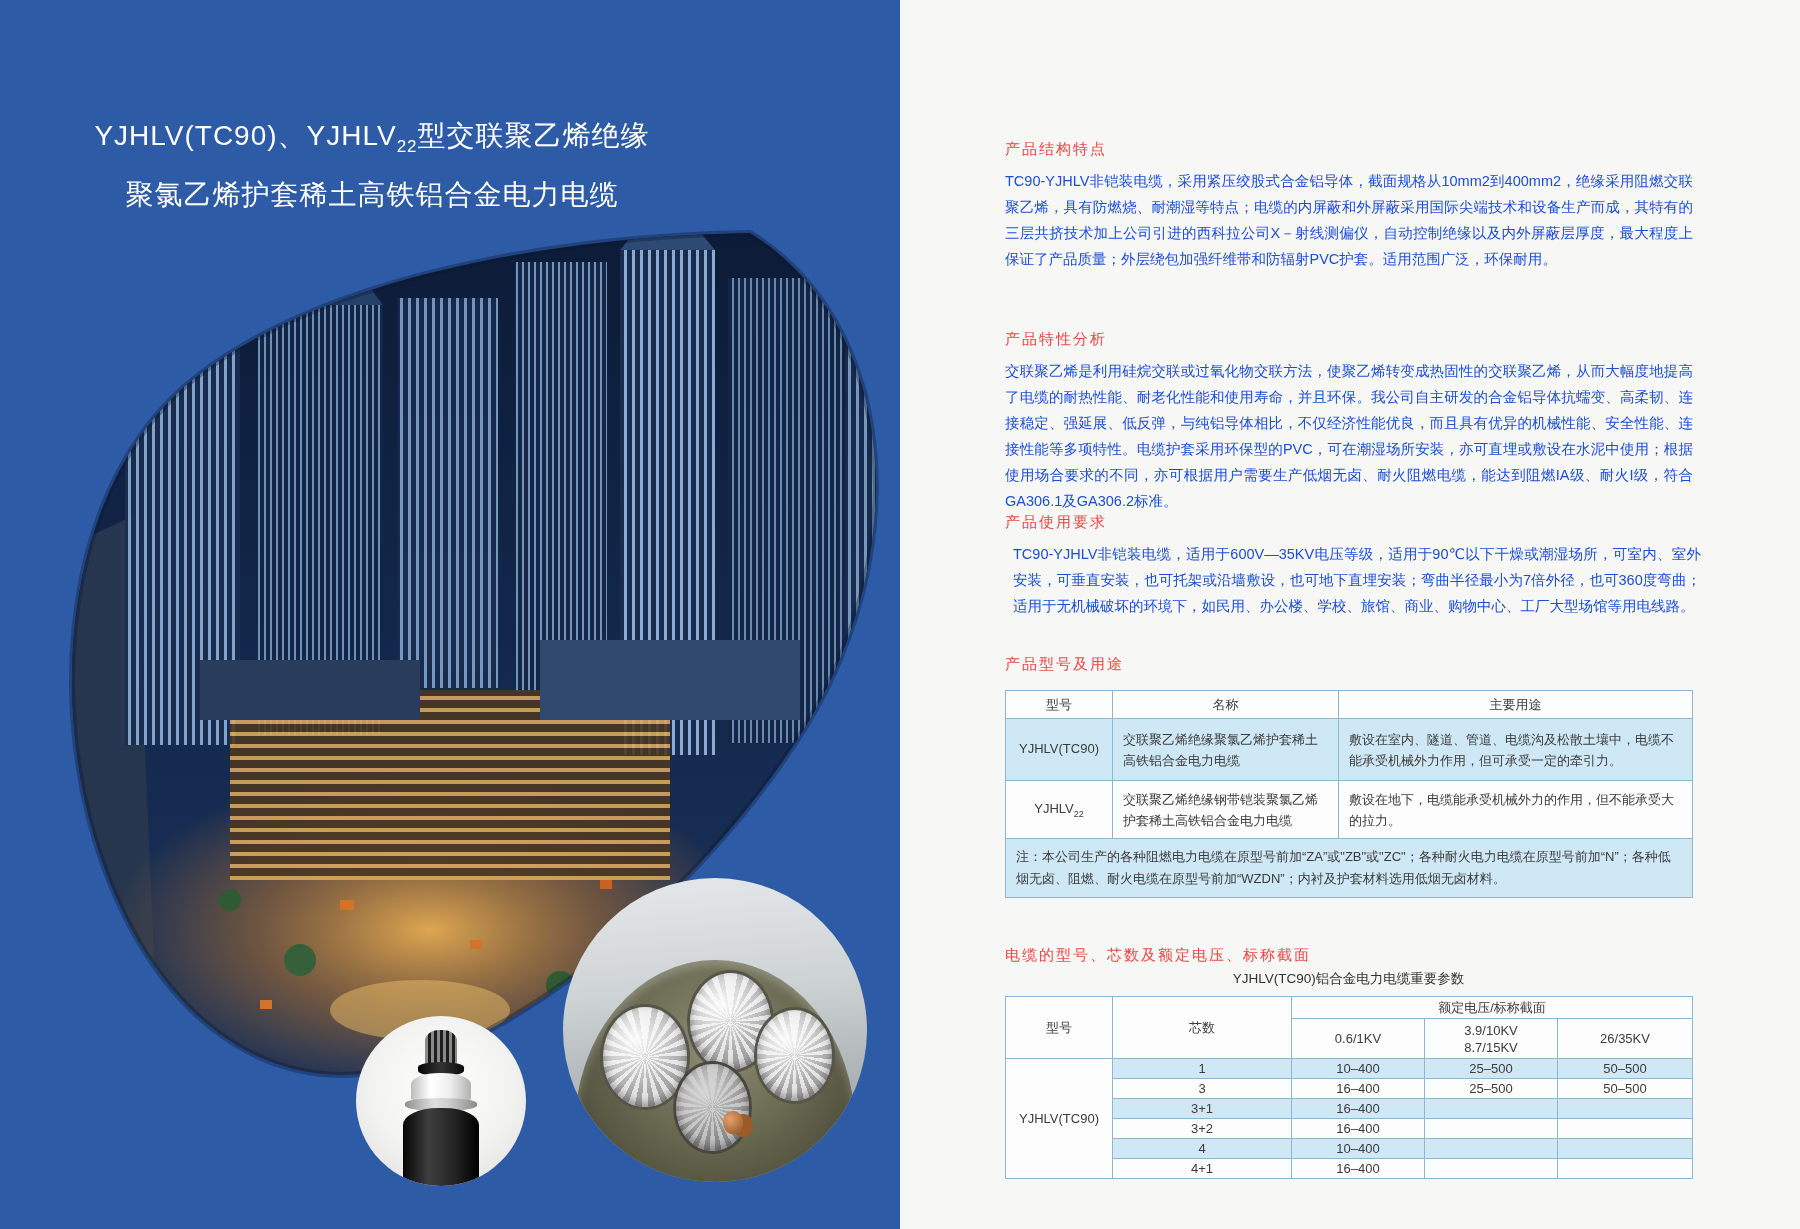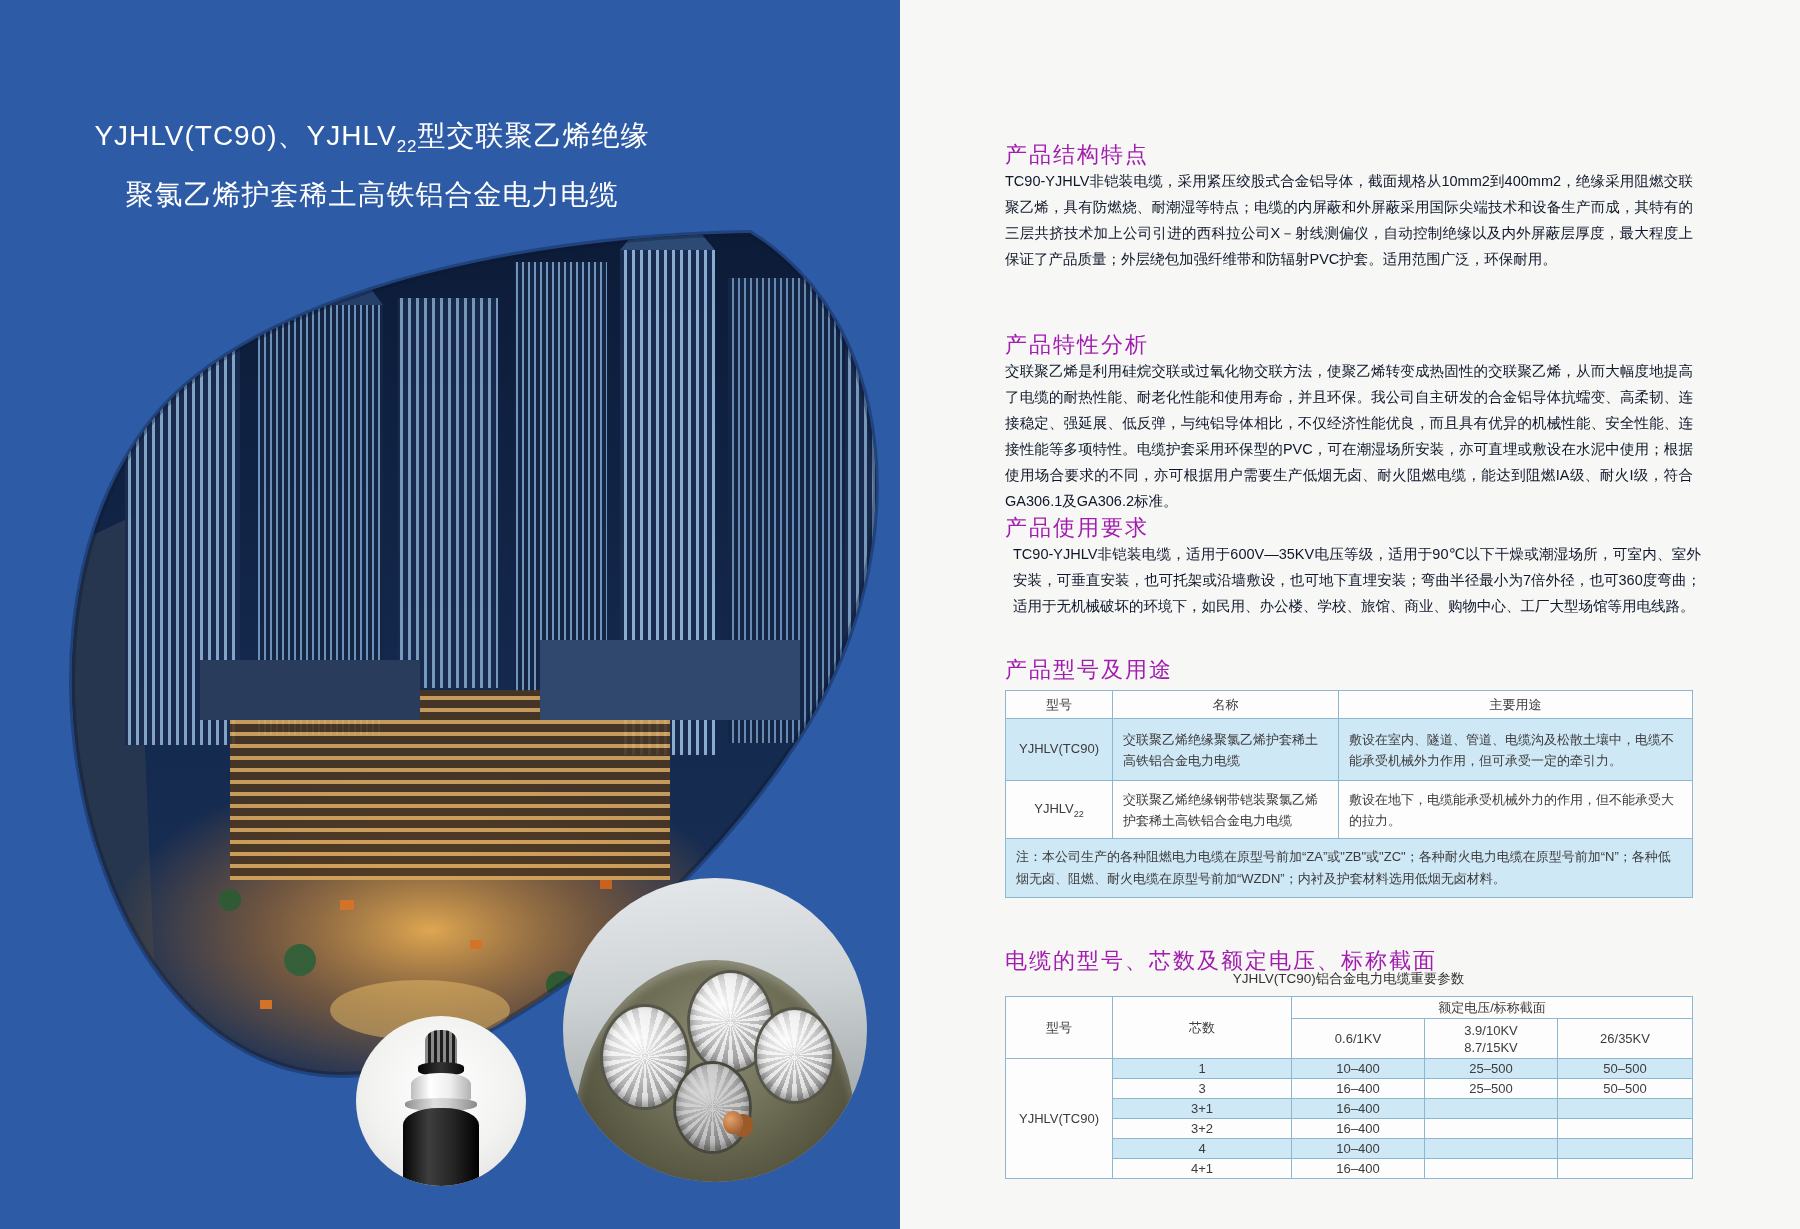--- a/index.html
+++ b/index.html
@@ -38,22 +38,22 @@
   .strands { width:32px; height:36px; border-radius:45% 45% 12% 12%/30% 30% 8% 8%;
     background:repeating-linear-gradient(90deg,#8a8a8a 0 3px,#1d1d1d 3px 6px); }
   .collar { width:46px; height:14px; margin-top:-4px; border-radius:50%/38%; background:linear-gradient(90deg,#050505,#333,#0a0a0a); }
   .insul { width:60px; height:28px; margin-top:-3px; border-radius:48% 48% 14% 14%/40% 40% 10% 10%;
     background:linear-gradient(90deg,#bdbdbd,#ffffff 32%,#eeeeee 65%,#b2b2b2); }
   .band { width:72px; height:13px; margin-top:-3px; border-radius:50%/42%; background:linear-gradient(90deg,#8f8f8f,#dfdfdf 40%,#cfcfcf 60%,#8a8a8a); }
   .sheath { width:76px; height:78px; margin-top:-3px; border-radius:46% 46% 10% 10%/22% 22% 6% 6%;
     background:linear-gradient(90deg,#060606,#3e3e3e 34%,#232323 68%,#000000); }
 
   
-  .sec-h { position:absolute; left:1005px; width:690px; font-size:22px; font-weight:500; letter-spacing:2px; color:#a21caf; }
-  .sec-p { position:absolute; left:1005px; width:688px; font-size:14.5px; line-height:26px; color:#0f172a; text-align:justify; }
+  .sec-h { position:absolute; left:1005px; width:690px; font-size:15px; font-weight:500; letter-spacing:2px; color:#ef4444; }
+  .sec-p { position:absolute; left:1005px; width:688px; font-size:14.5px; line-height:26px; color:#1d4ed8; text-align:justify; }
 
   .h1 { top:140px; } .p1 { top:168px; }
   .h2 { top:330px; } .p2 { top:358px; }
   .h3 { top:513px; } .p3 { top:541px;margin-left:8px; }
   .h4 { top:655px; }
   .h5 { top:946px; }
 
   .t1-wrap { position:absolute; left:1005px; top:690px; width:687px; }
   .t2-cap  { position:absolute; left:1005px; top:970px; width:687px; text-align:center; font-size:13.5px; font-weight:400; color:#333; }
   .t2-wrap { position:absolute; left:1005px; top:996px; width:687px; }

